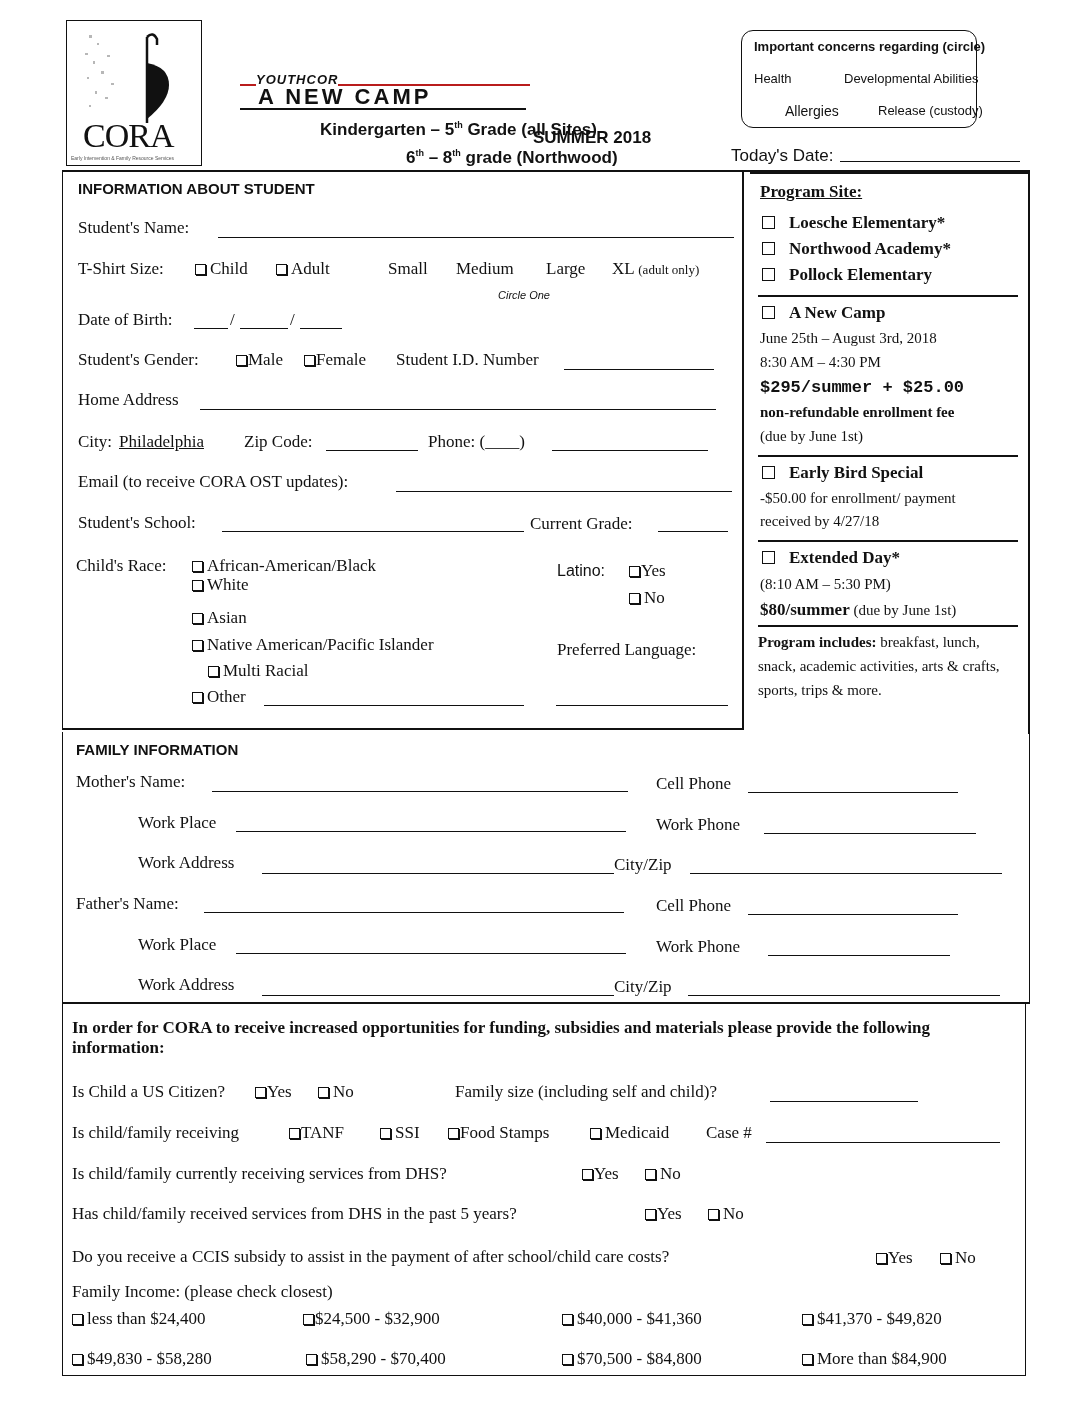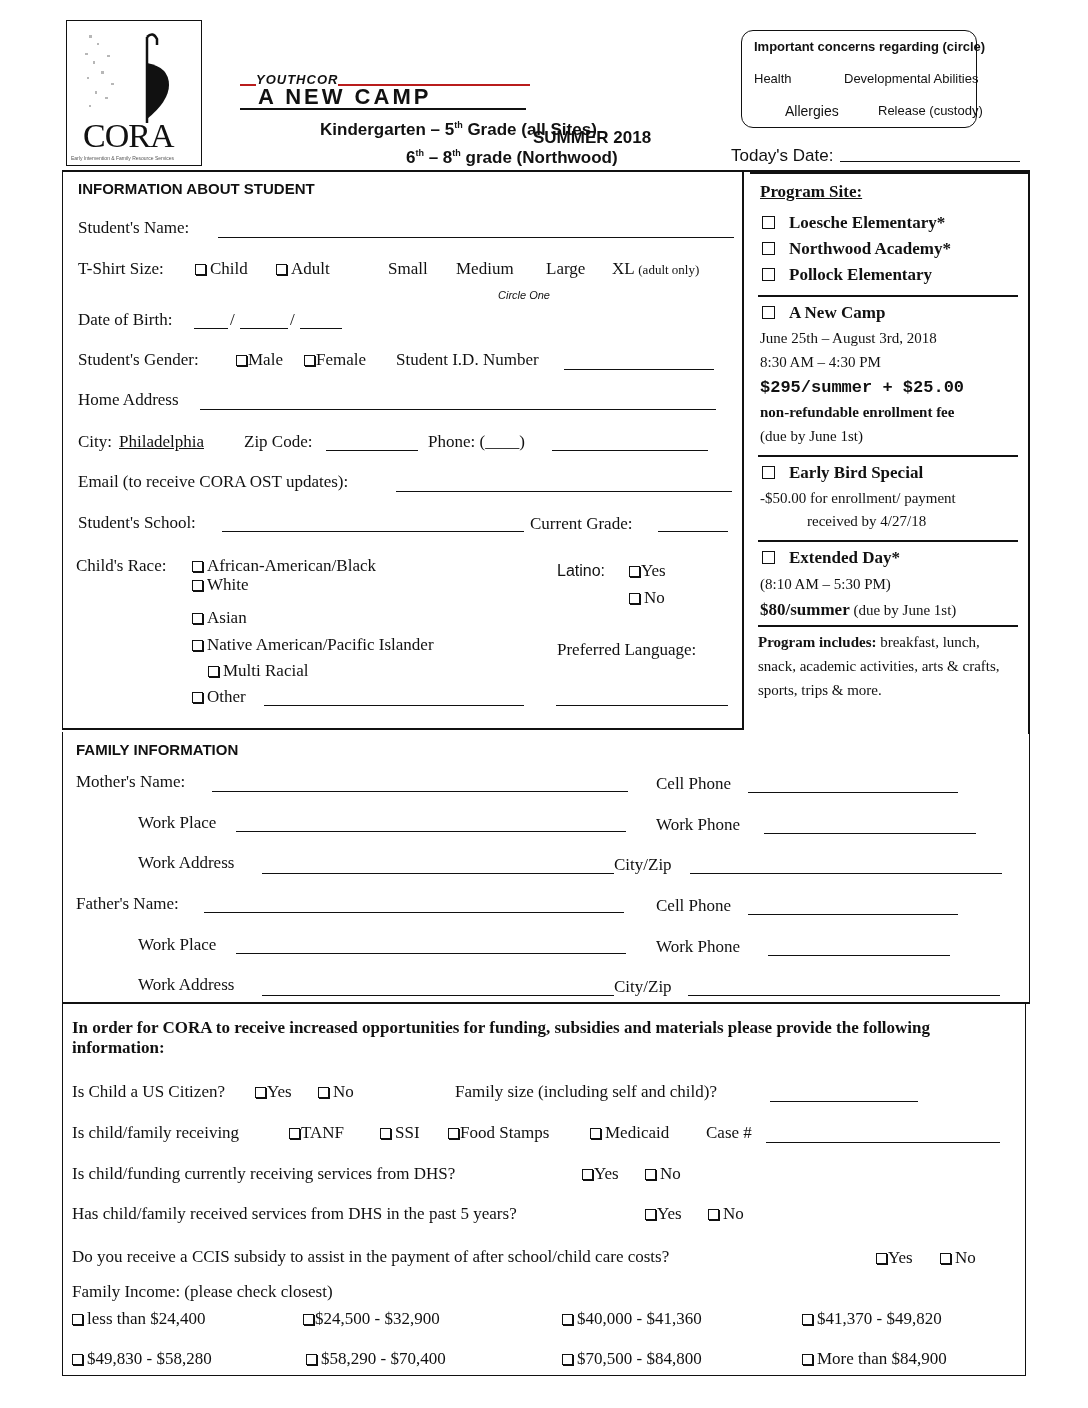--- a/index.html
+++ b/index.html
@@ -142,21 +142,21 @@
 <div class="field serif bold f17" style="left:762px;top:303px;"><span class="sbox"></span><span>A New Camp</span></div>
 <div class="field serif f15" style="left:760px;top:330px;">June 25th – August 3rd, 2018</div>
 <div class="field serif f15" style="left:760px;top:354px;">8:30 AM – 4:30 PM</div>
 <div class="field serif bold f17" style="left:760px;top:378px;font-family:Liberation Mono, monospace;">$295/summer + $25.00</div>
 <div class="field serif bold f15" style="left:760px;top:404px;">non-refundable enrollment fee</div>
 <div class="field serif f15" style="left:760px;top:428px;">(due by June 1st)</div>
 <div class="rule" style="left:758px;top:455px;width:260px;"></div>
 
 <div class="field serif bold f17" style="left:762px;top:463px;"><span class="sbox"></span><span>Early Bird Special</span></div>
 <div class="field serif f15" style="left:760px;top:490px;">-$50.00 for enrollment/ payment</div>
-<div class="field serif f15" style="left:760px;top:513px;margin-left:47px;">received by 4/27/18</div>
+<div class="field serif f15" style="left:760px;top:513px;">received by 4/27/18</div>
 <div class="rule" style="left:758px;top:540px;width:260px;"></div>
 
 <div class="field serif bold f17" style="left:762px;top:548px;"><span class="sbox"></span><span>Extended Day*</span></div>
 <div class="field serif f15" style="left:760px;top:576px;">(8:10 AM – 5:30 PM)</div>
 <div class="field serif f15" style="left:760px;top:600px;"><span class="bold f17">$80/summer</span> <span>(due by June 1st)</span></div>
 <div class="rule" style="left:758px;top:625px;width:260px;"></div>
 <div class="abs serif f15" style="left:758px;top:630px;width:262px;line-height:24px;">
   <span class="bold">Program includes:</span> <span>breakfast, lunch, snack, academic activities, arts &amp; crafts, sports, trips &amp; more.</span>
 </div>
 
@@ -203,21 +203,21 @@
 <div class="line" style="left:770px;top:1101px;width:148px;"></div>
 
 <div class="field serif f17" style="left:72px;top:1123px;">Is child/family receiving</div>
 <div class="field serif f17" style="left:289px;top:1123px;"><span class="box" style="margin-right:1px;"></span><span>TANF</span></div>
 <div class="field serif f17" style="left:380px;top:1123px;"><span class="box"></span><span>SSI</span></div>
 <div class="field serif f17" style="left:448px;top:1123px;"><span class="box" style="margin-right:1px;"></span><span>Food Stamps</span></div>
 <div class="field serif f17" style="left:590px;top:1123px;"><span class="box"></span><span>Medicaid</span></div>
 <div class="field serif f17" style="left:706px;top:1123px;">Case #</div>
 <div class="line" style="left:766px;top:1142px;width:234px;"></div>
 
-<div class="field serif f17" style="left:72px;top:1164px;">Is child/funding currently receiving services from DHS?</div>
+<div class="field serif f17" style="left:72px;top:1164px;">Is child/family currently receiving services from DHS?</div>
 <div class="field serif f17" style="left:582px;top:1164px;"><span class="box" style="margin-right:1px;"></span><span>Yes</span></div>
 <div class="field serif f17" style="left:645px;top:1164px;"><span class="box"></span><span>No</span></div>
 
 <div class="field serif f17" style="left:72px;top:1204px;">Has child/family received services from DHS in the past 5 years?</div>
 <div class="field serif f17" style="left:645px;top:1204px;"><span class="box" style="margin-right:1px;"></span><span>Yes</span></div>
 <div class="field serif f17" style="left:708px;top:1204px;"><span class="box"></span><span>No</span></div>
 
 <div class="field serif f17" style="left:72px;top:1247px;">Do you receive a CCIS subsidy to assist in the payment of after school/child care costs?</div>
 <div class="field serif f17" style="left:876px;top:1248px;"><span class="box" style="margin-right:1px;"></span><span>Yes</span></div>
 <div class="field serif f17" style="left:940px;top:1248px;"><span class="box"></span><span>No</span></div>

